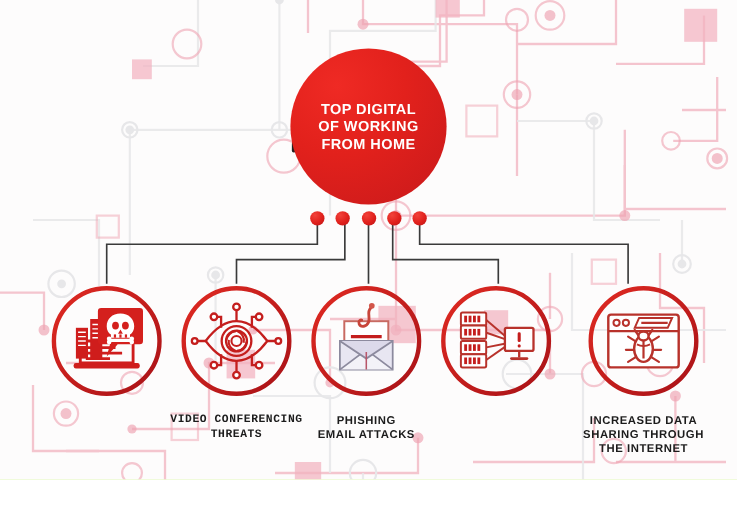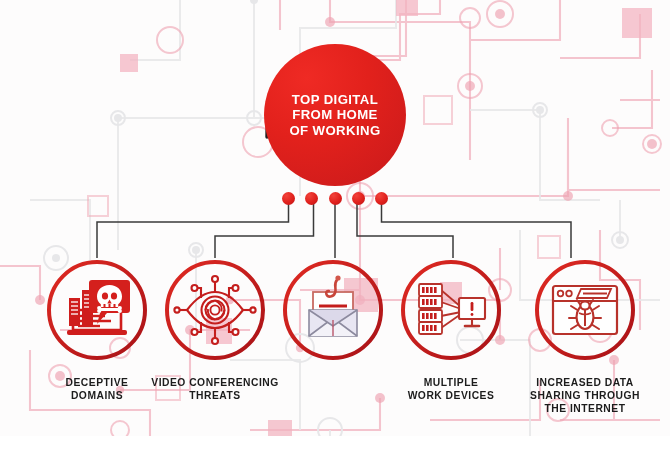--- a/index.html
+++ b/index.html
@@ -116,21 +116,21 @@
     color: #1c1c1c;
     text-transform: uppercase;
     white-space: pre-line;
   }
   .n0 { left: 45px; }
   .n1 { left: 163px; }
   .n2 { left: 281px; }
   .n3 { left: 399px; }
   .n4 { left: 533px; }
   .n0 .node-label { width: 104px; margin-left: 0; }
-  .n1 .node-label { width: 150px; margin-left: -23px; }
+  .n1 .node-label { width: 150px; margin-left: -23px; font-family: Liberation Mono, monospace; }
   .n2 .node-label { width: 130px; margin-left: -13px; }
   .n3 .node-label { width: 120px; margin-left: -8px; }
   .n4 .node-label { width: 140px; margin-left: -18px; }
 </style>
 </head>
 <body>
 
 <div id="infographic">
 
   <svg id="bg-circuit" viewBox="0 0 670 460" xmlns="http://www.w3.org/2000/svg">
@@ -262,22 +262,22 @@
     </g>
   </svg>
 
   <div class="hero">
     <svg class="hero-arc" viewBox="0 0 154 154" xmlns="http://www.w3.org/2000/svg">
       <path d="M9 99 A68 68 0 0 1 141 74" fill="none" stroke="#231f20" stroke-width="3.4" stroke-linecap="round"></path>
     </svg>
     <div class="hero-disc">
       <div class="hero-title">
         <span class="ln">TOP DIGITAL</span>
+        <span class="ln">OF WORKING</span>
         <span class="ln">FROM HOME</span>
-        <span class="ln">OF WORKING</span>
       </div>
     </div>
   </div>
 
   <div class="dot-row">
     <span class="dot"></span>
     <span class="dot"></span>
     <span class="dot"></span>
     <span class="dot"></span>
     <span class="dot"></span>
@@ -338,22 +338,20 @@
           </g>
           <g fill="#ffffff">
             <circle cx="54.2" cy="50" r="2.1"></circle>
               <circle cx="54.2" cy="53" r="2.1"></circle>
             <circle cx="74.8" cy="50" r="2.1"></circle>
               <circle cx="74.8" cy="53" r="2.1"></circle>
           </g>
         </g>
       </svg>
     </div>
-    <div class="node-label">DECEPTIVE
-DOMAINS</div>
   </div>
 
   <div class="node n1">
     <div class="node-circle">
       <svg viewBox="0 0 104 104" width="104" height="104" xmlns="http://www.w3.org/2000/svg">
         <defs>
           <linearGradient id="g2" x1="0" y1="0" x2="1" y2="1">
             <stop offset="0%" stop-color="#e02a22"></stop>
               <stop offset="100%" stop-color="#a81217"></stop>
           </linearGradient>
@@ -421,20 +419,22 @@
           <path d="M28 52 L52 68 L76 52" fill="#dcd9ea" stroke="#8c8a9e" stroke-width="1.6"></path>
           <line x1="52" y1="62" x2="52" y2="78" stroke="#b8566a" stroke-width="1.4"></line>
 
           <g fill="none" stroke="#c8453a" stroke-width="2.6" stroke-linecap="round">
             <path d="M56 22 C52 26 56 30 54 35 C52.4 39 47 40 45.5 36.5 C44.6 34.4 46 32.6 47.8 33"></path>
           </g>
           <circle cx="57" cy="20" r="2.6" fill="#d2564a"></circle>
         </g>
       </svg>
     </div>
+    <div class="node-label">PHISHING
+EMAIL ATTACKS</div>
   </div>
 
   <div class="node n3">
     <div class="node-circle">
       <svg viewBox="0 0 104 104" width="104" height="104" xmlns="http://www.w3.org/2000/svg">
         <defs>
           <linearGradient id="g4" x1="0" y1="0" x2="1" y2="1">
             <stop offset="0%" stop-color="#e02a22"></stop>
               <stop offset="100%" stop-color="#a81217"></stop>
           </linearGradient>
@@ -477,22 +477,20 @@
           <rect x="60" y="40" width="26" height="21" rx="1.5" fill="#ffffff" stroke="#b8322b" stroke-width="2.1"></rect>
           <path d="M73 61 V67" stroke="#b8322b" stroke-width="2.1"></path>
           <path d="M66 68 H80" stroke="#b8322b" stroke-width="2.6" stroke-linecap="round"></path>
           <g fill="#c41e1d">
             <rect x="71.6" y="44" width="2.8" height="9" rx="1.3"></rect>
             <rect x="71.6" y="55" width="2.8" height="3" rx="1.4"></rect>
           </g>
         </g>
       </svg>
     </div>
-    <div class="node-label">MULTIPLE
-WORK DEVICES</div>
   </div>
 
   <div class="node n4">
     <div class="node-circle">
       <svg viewBox="0 0 104 104" width="104" height="104" xmlns="http://www.w3.org/2000/svg">
         <defs>
           <linearGradient id="g5" x1="0" y1="0" x2="1" y2="1">
             <stop offset="0%" stop-color="#e02a22"></stop>
               <stop offset="100%" stop-color="#a81217"></stop>
           </linearGradient>

